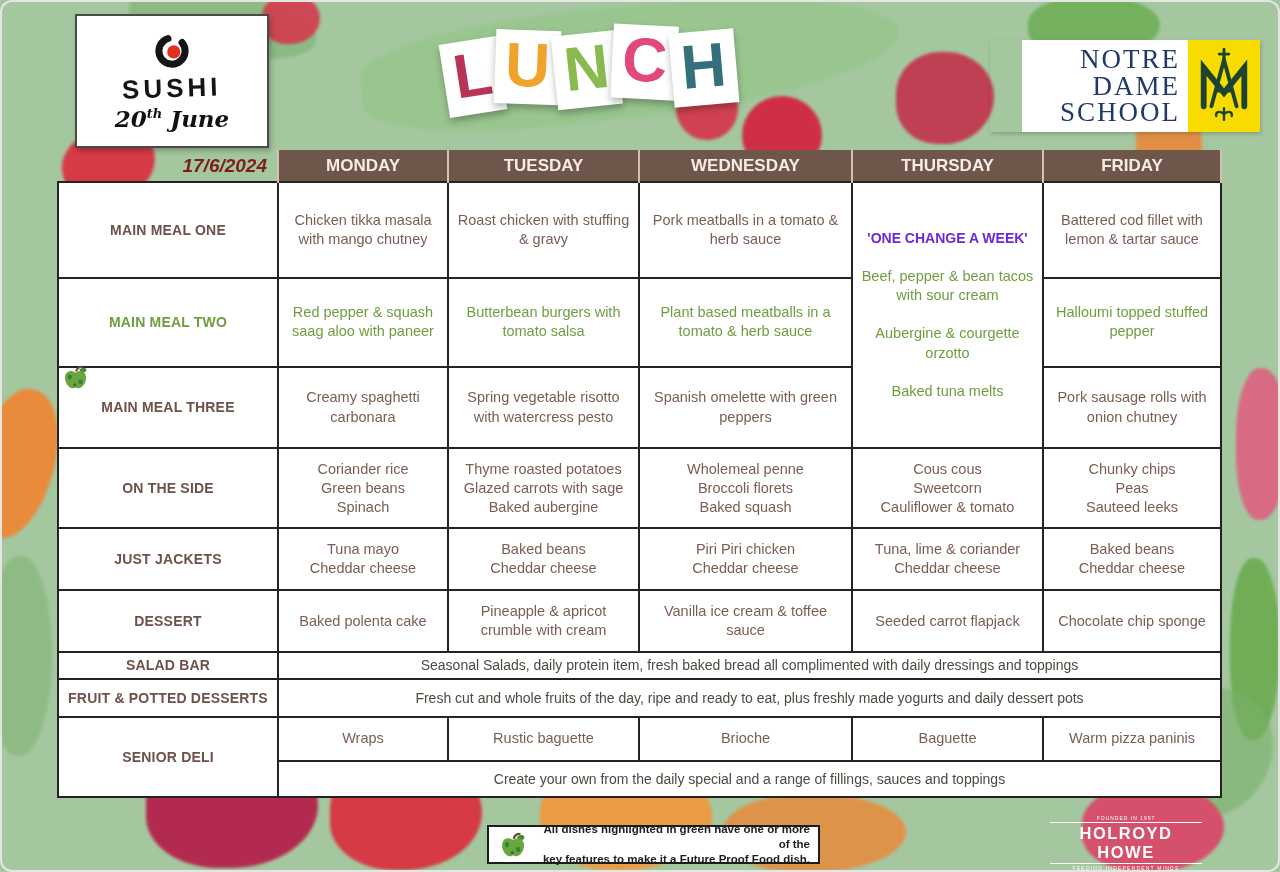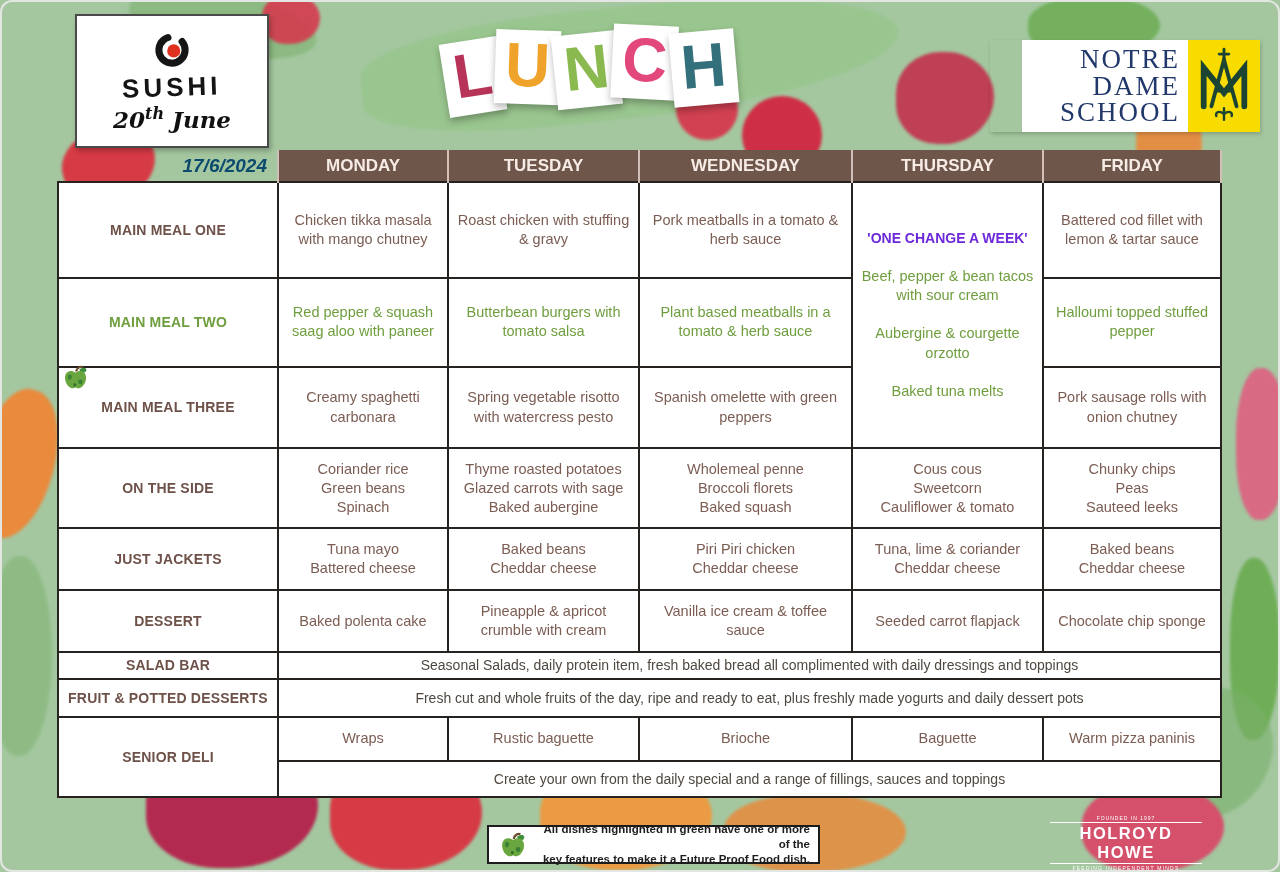--- a/index.html
+++ b/index.html
@@ -14,21 +14,21 @@
   .blob{position:absolute;border-radius:48% 52% 55% 45%;filter:blur(1.5px);z-index:0;}
 
   
   .sushi-badge{
     position:absolute;left:75px;top:14px;width:190px;height:130px;z-index:6;
     background:#fff;border:2px solid #4a4a4a;box-shadow:2px 3px 5px rgba(0,0,0,.25);
     display:flex;flex-direction:column;align-items:center;justify-content:center;gap:1px;
   }
   .sushi-title{font-weight:bold;font-size:26px;letter-spacing:4px;color:#141414;transform:rotate(-2deg);}
   .sushi-date{font-family:"DejaVu Serif",serif;font-style:italic;font-weight:bold;font-size:23px;color:#111;}
-  .sushi-date sup{font-size:16px;}
+  .sushi-date sup{font-size:13px;}
 
   
   .lunch-title{position:absolute;left:446px;top:30px;z-index:6;transform:rotate(-2deg);white-space:nowrap;}
   .lunch-letter{
     display:inline-block;background:#fff;padding:4px 10px 8px;margin:0 -3px;
     font-size:62px;font-weight:bold;line-height:1;
     box-shadow:0 4px 7px rgba(0,0,0,.28);
   }
   .lunch-letter:nth-child(1){transform:rotate(-7deg) translateY(6px);}
   .lunch-letter:nth-child(2){transform:rotate(4deg) translateY(-2px);}
@@ -49,21 +49,21 @@
   
   .menu-wrap{position:absolute;left:57px;top:150px;width:1163px;z-index:5;}
   table.menu{border-collapse:collapse;table-layout:fixed;width:1163px;background:transparent;}
   table.menu td,table.menu th{box-sizing:border-box;}
   tr.hdr th{
     background:var(--header-brown,#6f564b);color:var(--header-text,#f6ebe5);
     font-size:17px;font-weight:bold;height:28px;
     border-left:2px solid #d2c0b8;border-right:2px solid #d2c0b8;
   }
   td.date-cell{
-    background:transparent;border:none;color:#0c4a6e;font-weight:bold;font-style:italic;
+    background:transparent;border:none;color:#7f1d1d;font-weight:bold;font-style:italic;
     font-size:19px;text-align:right;padding-right:10px;
   }
   tbody td{
     background:#fff;border:2px solid var(--border-dark,#26221f);
     text-align:center;vertical-align:middle;
     font-size:14.5px;line-height:1.32;color:var(--brown-text,#7b5d53);
     padding:3px 8px;white-space:pre-line;
   }
   td.lbl{font-weight:bold;font-size:14px;color:var(--label-brown,#6e5149);letter-spacing:.2px;position:relative;white-space:normal;}
   td.lbl.green{color:var(--green-text,#6f9e3f);}
@@ -225,21 +225,21 @@
     <td>Cous cous
 Sweetcorn
 Cauliflower &amp; tomato</td>
     <td>Chunky chips
 Peas
 Sauteed leeks</td>
   </tr>
   <tr style="height:62px">
     <td class="lbl">JUST JACKETS</td>
     <td>Tuna mayo
-Battered cheese</td>
+Cheddar cheese</td>
     <td>Baked beans
 Cheddar cheese</td>
     <td>Piri Piri chicken
 Cheddar cheese</td>
     <td>Tuna, lime &amp; coriander
 Cheddar cheese</td>
     <td>Baked beans
 Cheddar cheese</td>
   </tr>
   <tr style="height:62px">

